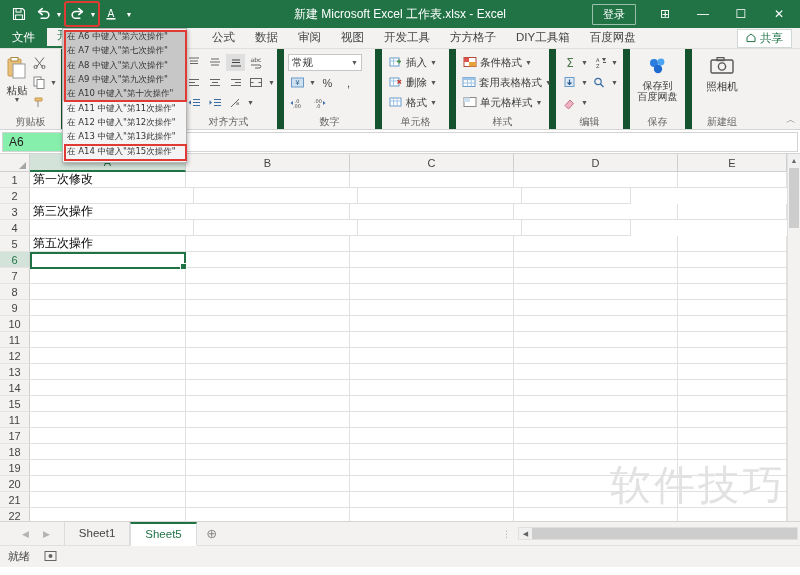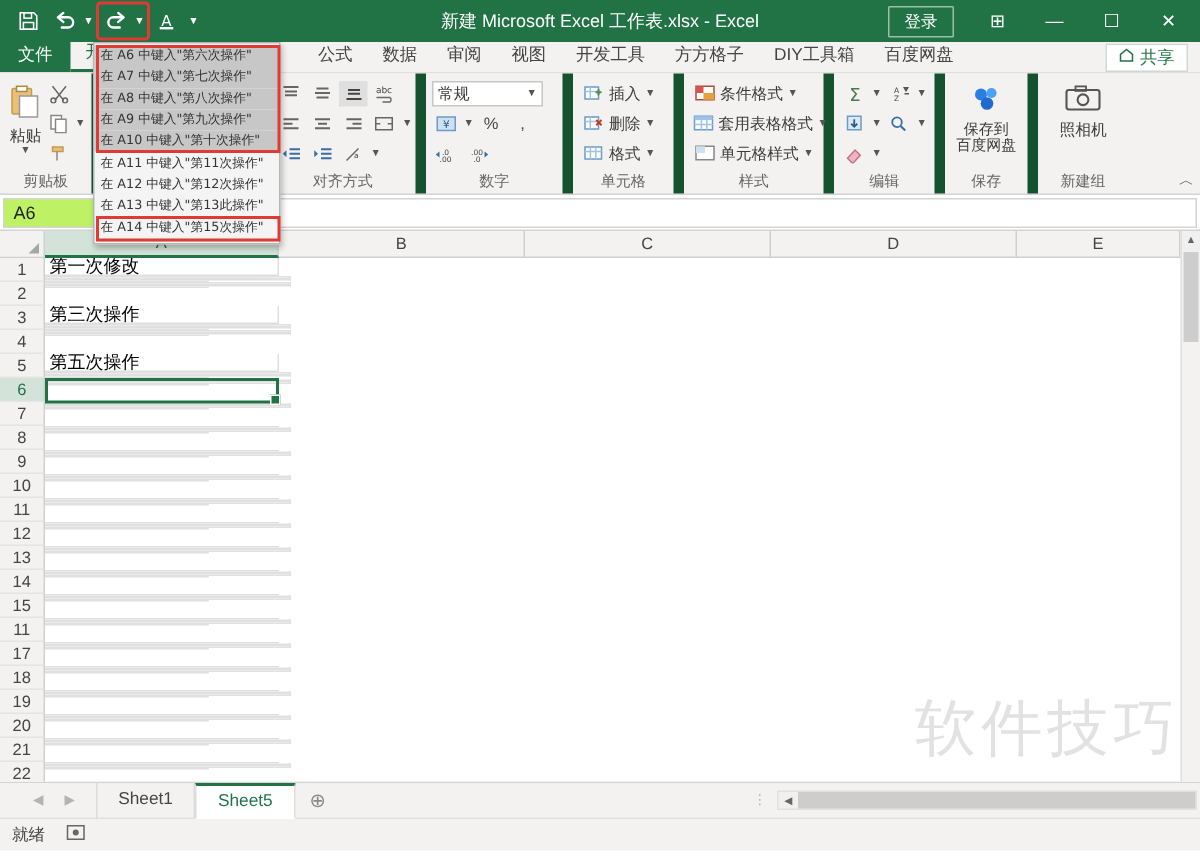--- a/index.html
+++ b/index.html
@@ -110,21 +110,21 @@
   .collapse-ribbon {
     position: absolute; right: 4px; bottom: 2px; font-size: 10px; color: #666;
   }
 
   
   .formulabar {
     height: 24px; background: #fff; display: flex; align-items: center;
     border-bottom: 1px solid #d4d4d4; padding: 0 2px;
   }
   .namebox {
-    width: 110px; height: 20px; border: 1px solid #d4d4d4; background: #bef264;
+    width: 110px; height: 20px; border: 1px solid #d4d4d4; background: #86efac;
     font-size: 12px; display: flex; align-items: center; padding: 0 6px;
     color: #222;
   }
   .nb-caret { margin-left: auto; font-size: 7px; color: #666; }
   .fx-group {
     display: flex; align-items: center; gap: 9px; padding: 0 8px;
     color: #9a9a9a; font-size: 11px;
   }
   .fx-italic { font-style: italic; font-family: "Liberation Serif", serif; font-size: 13px; color: #555; }
   .fx-input {
@@ -153,21 +153,21 @@
   .ch.sel { background: #d3e3d9; color: #217346; border-bottom: 2px solid #217346; }
   .gridbody { display: flex; height: 349px; }
   .rowheads { width: 30px; min-width: 30px; background: #f3f2f1; }
   .rh {
     height: 16px; border-right: 1px solid #cfcfcf; border-bottom: 1px solid #e4e4e4;
     font-size: 11px; color: #444; display: flex; align-items: center;
     justify-content: center;
   }
   .rh.sel { background: #d3e3d9; color: #217346; }
   .cellsarea { flex: 1; position: relative; }
-  .grow { display: flex; height: 16px; flex-direction: column; }
+  .grow { display: flex; height: 16px; }
   .gcell {
     border-right: 1px solid #e0e0e0; border-bottom: 1px solid #e0e0e0;
     font-size: 12px; color: #000; padding: 0 3px; display: flex;
     align-items: center; overflow: hidden; white-space: nowrap;
     background: #fff;
   }
   .selbox {
     position: absolute; border: 2px solid #217346; pointer-events: none;
     box-sizing: border-box;
   }

